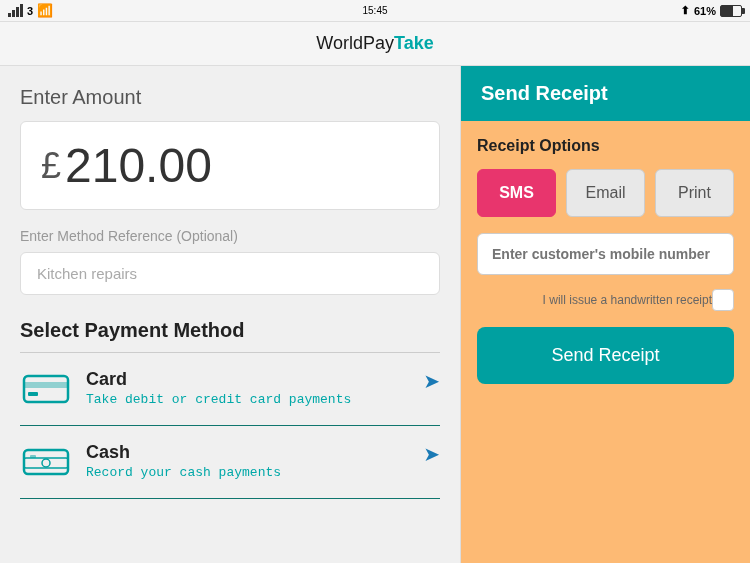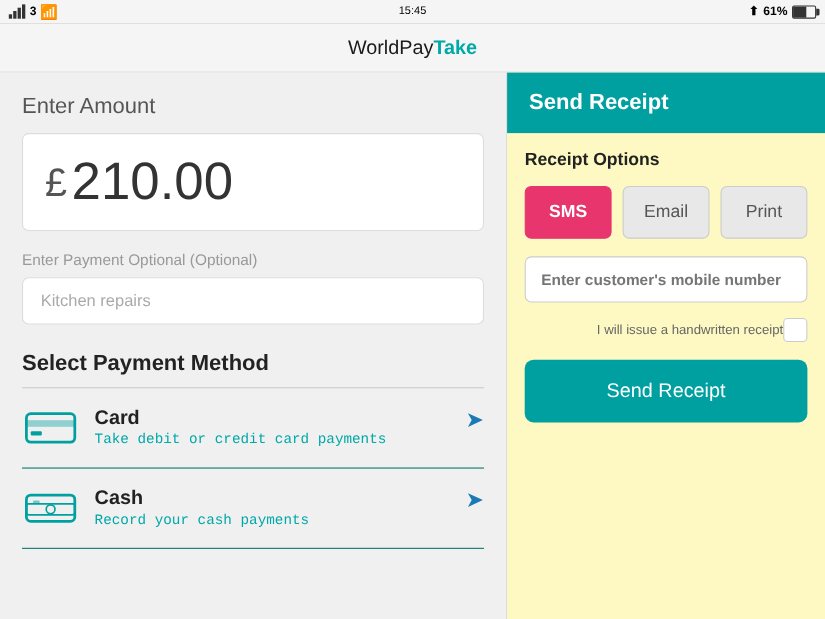--- a/index.html
+++ b/index.html
@@ -144,21 +144,21 @@
       font-family: Liberation Mono, monospace;
     }
     .arrow-icon {
       color: #1a7ab5;
       font-size: 20px;
     }
 
     
     .right-panel {
       width: 290px;
-      background: #fef9c3;
+      background: #fdba74;
       border-left: 1px solid #ddd;
       display: flex;
       flex-direction: column;
     }
 
     .send-receipt-header {
       background: #00a0a0;
       color: #fff;
       font-size: 20px;
       font-weight: 600;
@@ -288,21 +288,21 @@
   <div class="left-panel">
 
     <div class="enter-amount-label">Enter Amount</div>
 
     <div class="amount-display">
       <span class="currency-symbol">£</span>
       <span>210.00</span>
     </div>
 
     <div class="payment-ref-label">
-      <span>Enter Payment Optional</span>
+      <span>Enter Method Reference</span>
       <span style="color:#999;"> (Optional)</span>
     </div>
 
     <input class="payment-ref-input" type="text" value="Kitchen repairs" style="">
 
     <div class="select-payment-label">Select Payment Method</div>
     <hr class="divider">
 
     
     <div class="payment-option">

